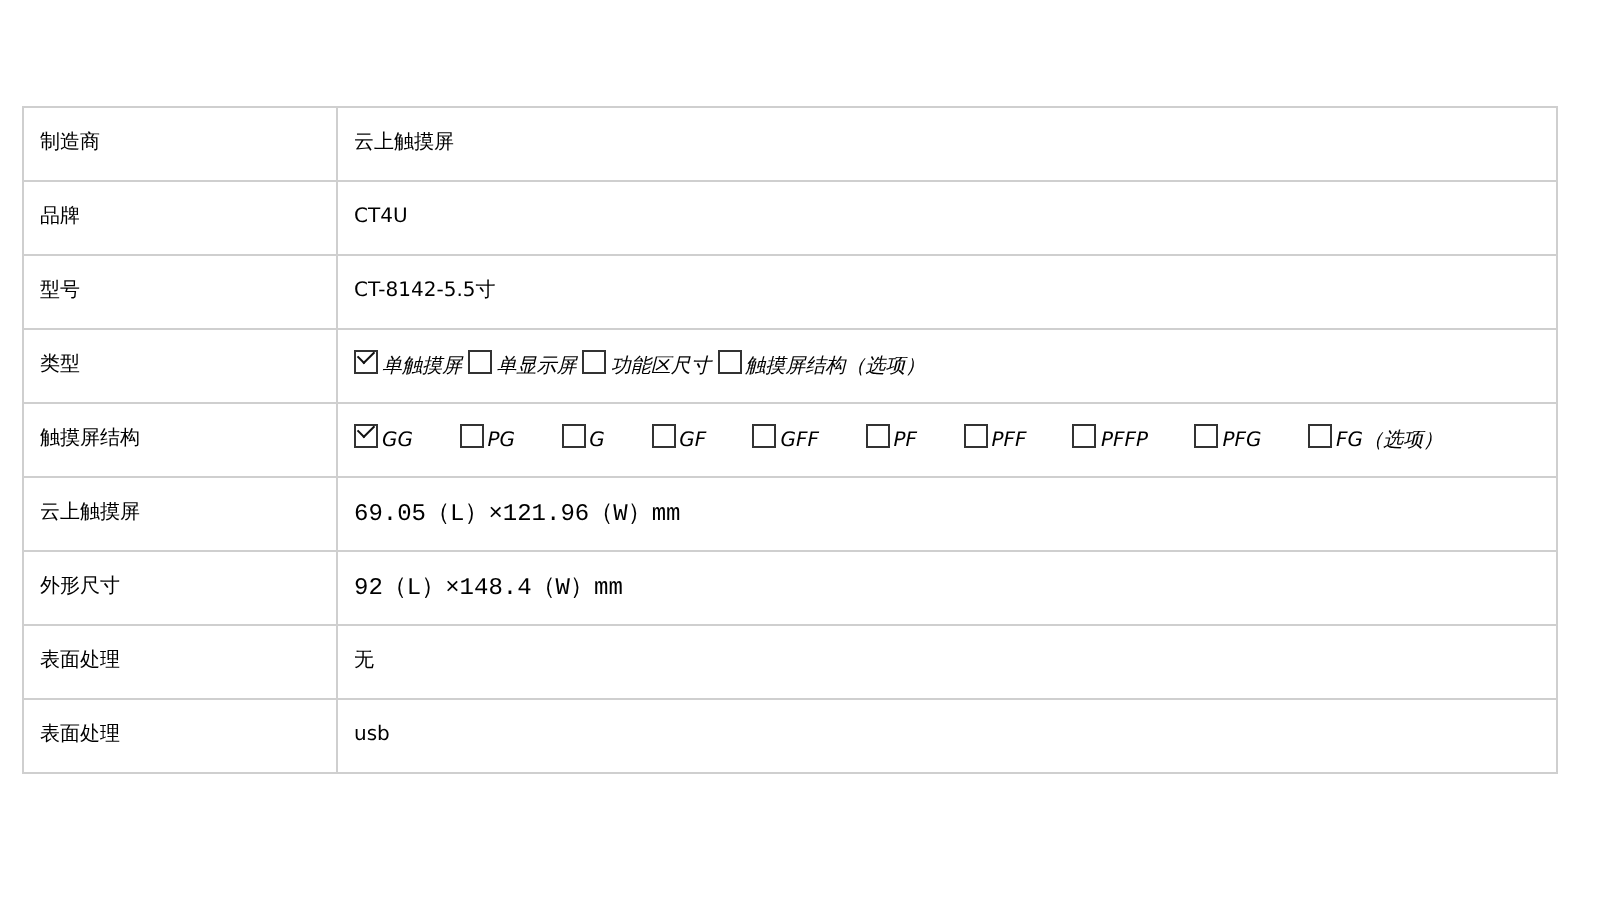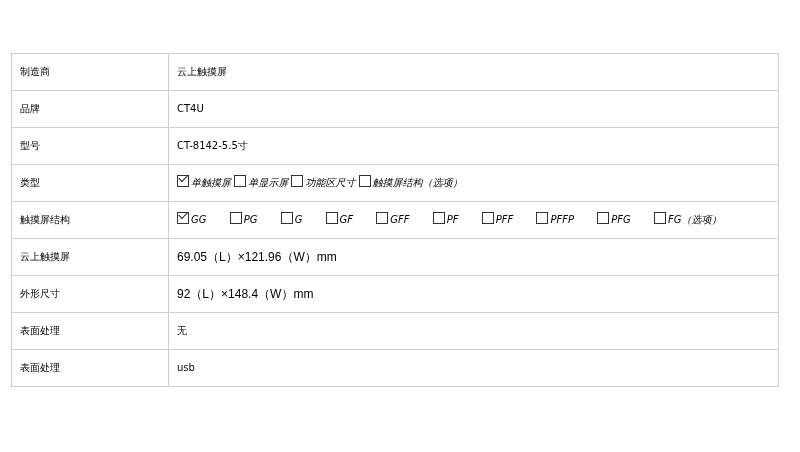--- a/index.html
+++ b/index.html
@@ -40,21 +40,21 @@
   td.label {
     width: 140px;
     font-family: "DejaVu Sans", "Liberation Sans", sans-serif;
     font-size: 13px;
   }
   td.value {
     font-family: "DejaVu Sans", "Liberation Sans", sans-serif;
     font-size: 13px;
   }
   td.value.mono {
-    font-family: Liberation Sans, sans-serif;
+    font-family: Liberation Mono, monospace;
     font-size: 12px;
     letter-spacing: 0px;
   }
   .opt {
     white-space: nowrap;
     display: inline-block;
     font-style: italic;
   }
   .opt + .opt {
     margin-left: 20px;

